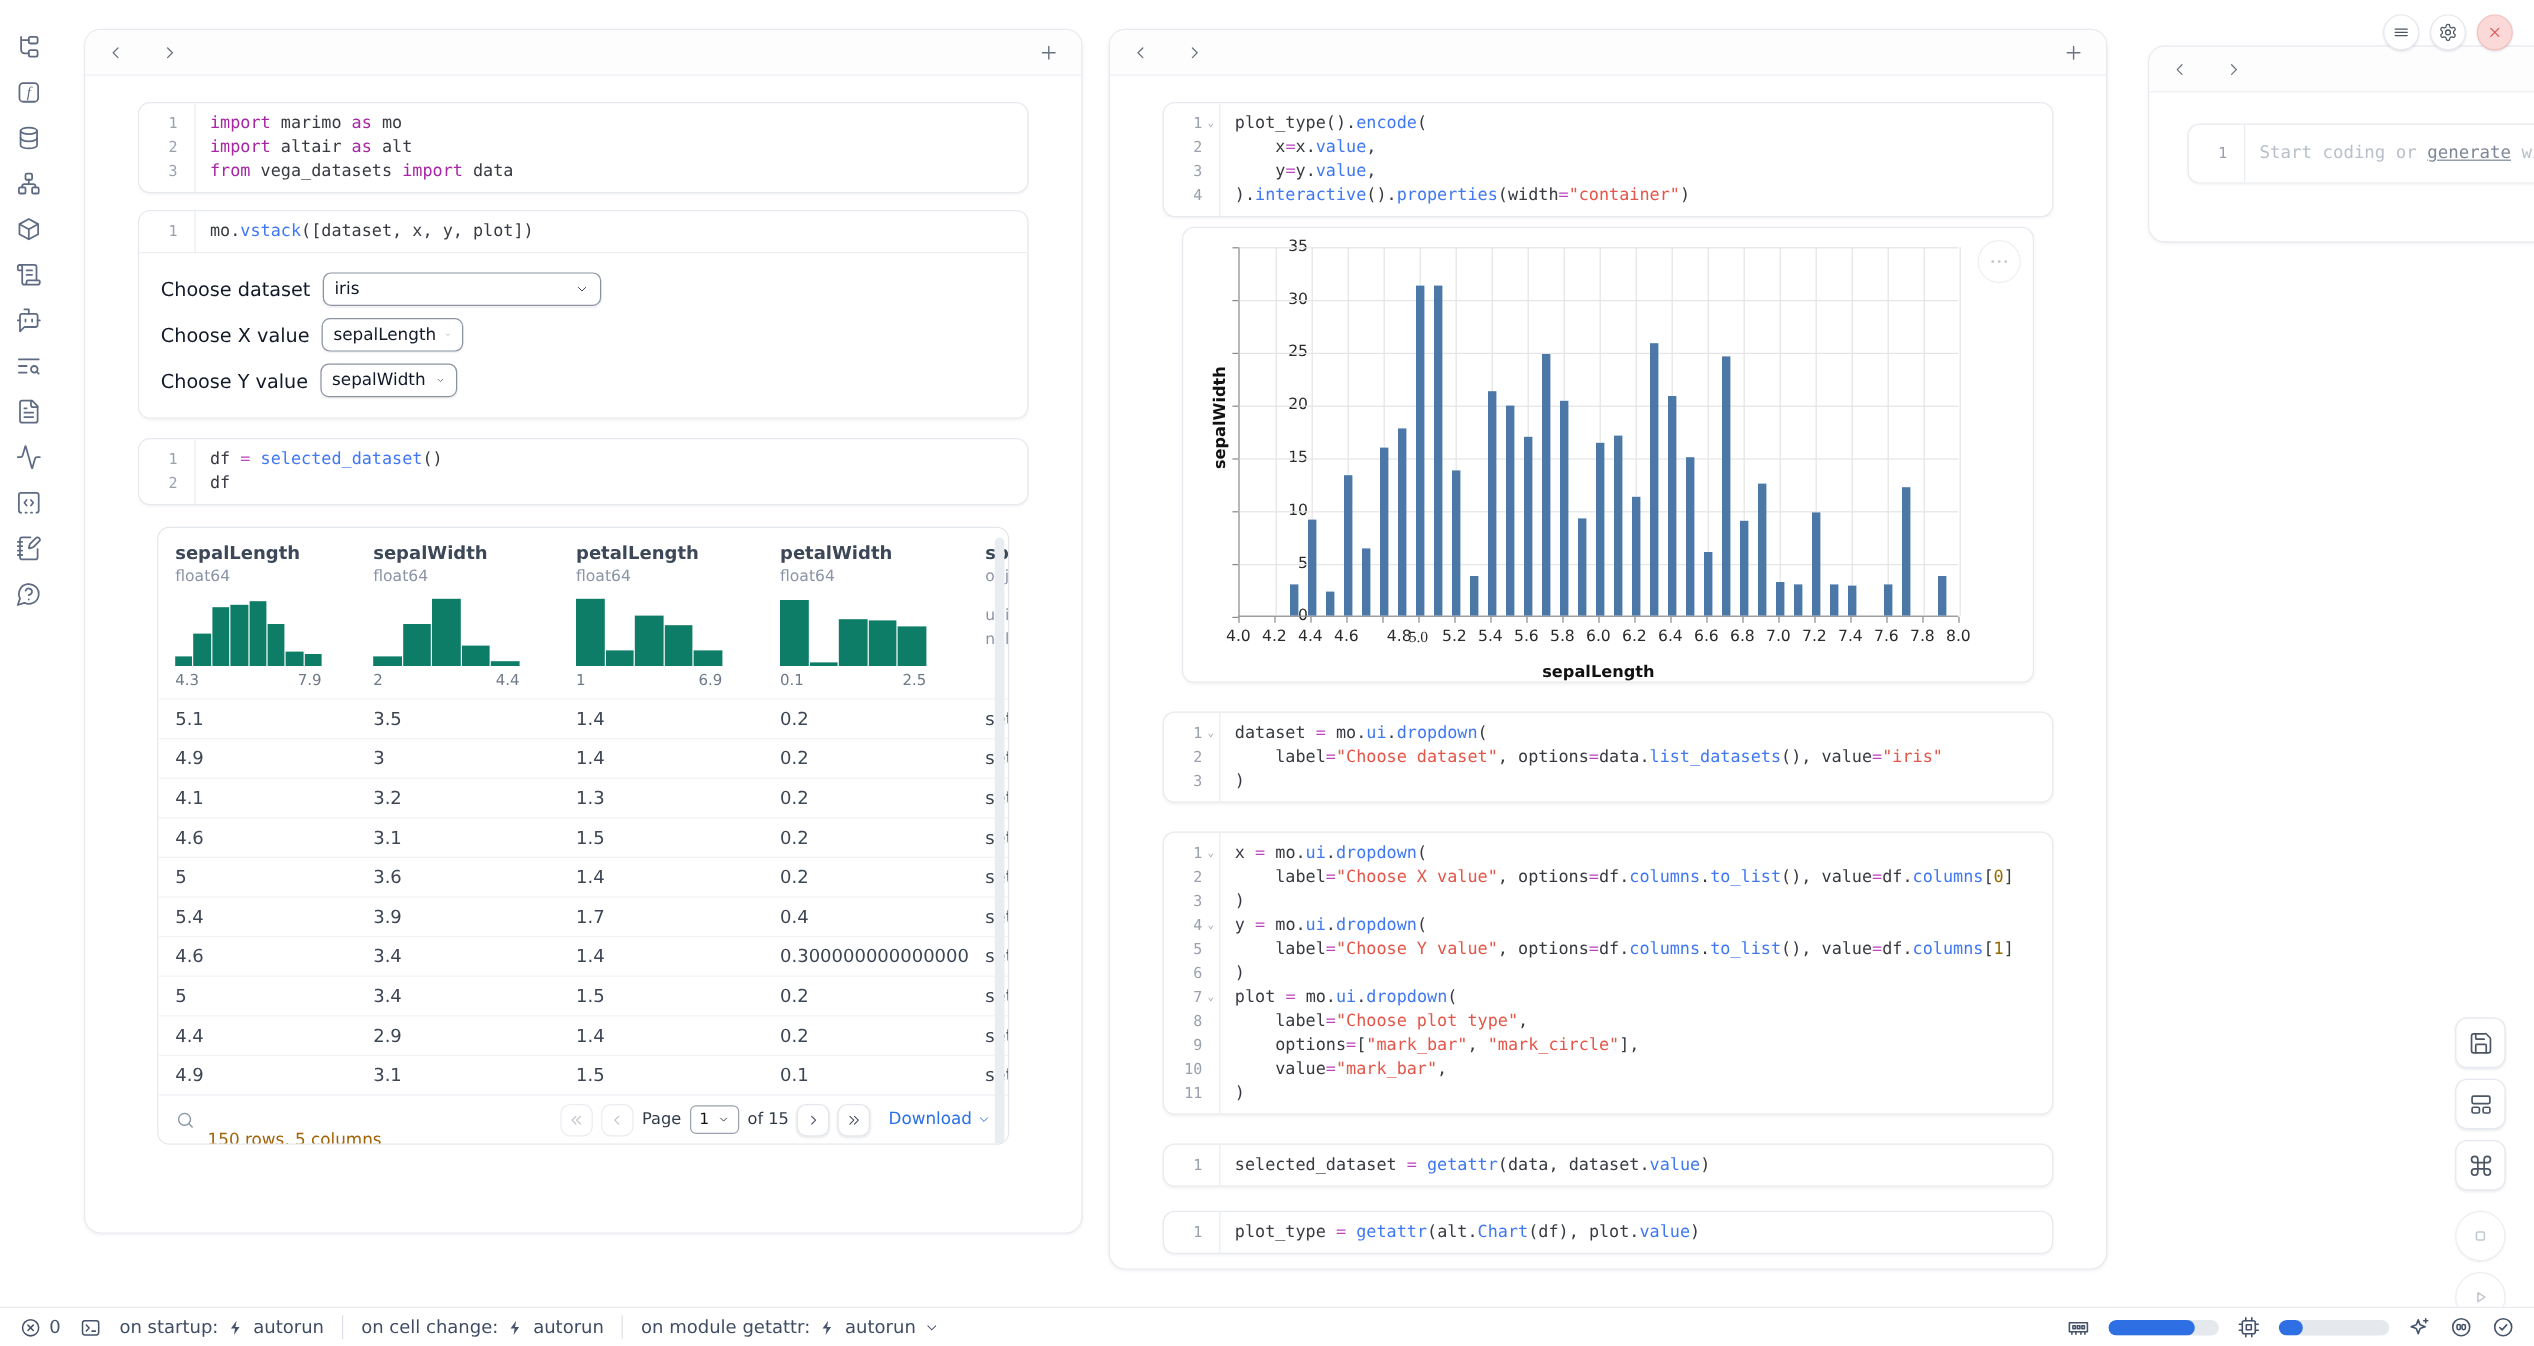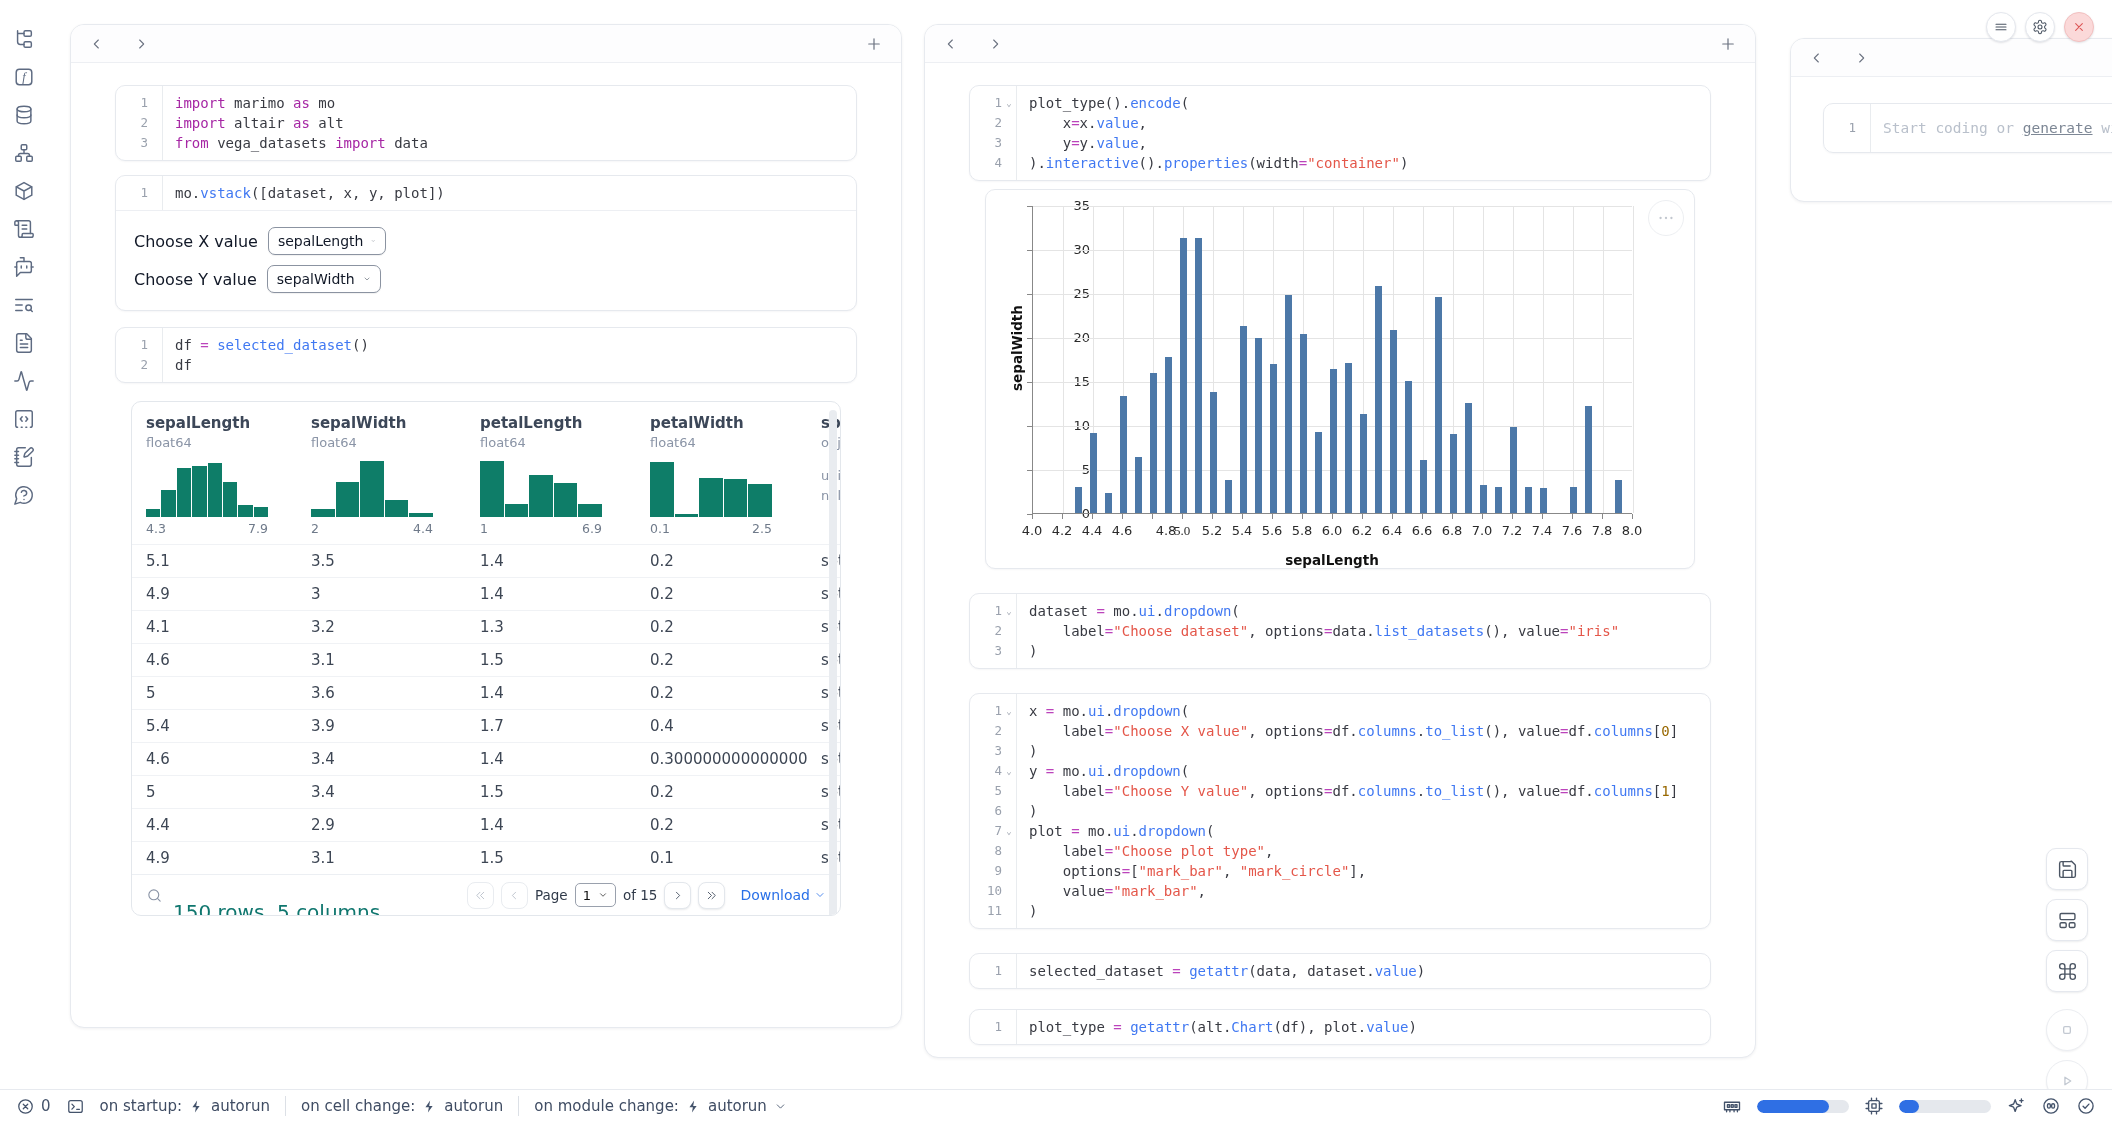--- a/index.html
+++ b/index.html
@@ -59,21 +59,21 @@
   .hist .hbar { flex:1; background:var(--c-histogram); }
   .minmax { width:122px; display:flex; justify-content:space-between; font-size:12.5px; color:#6f7a8a; margin-top:4px; }
   .meta { font-size:13px; color:#8a94a6; margin-top:16px; line-height:20px; white-space:nowrap; }
   .cw0{width:165px;flex:none}.cw1{width:169px;flex:none}.cw2{width:170px;flex:none}.cw3{width:171px;flex:none}
   .cw4{flex:1;min-width:0}
   .trow { display:flex; align-items:center; height:33px; border-top:1px solid #f0f2f5; font-size:15px; color:#3d4654; }
   .td { padding-left:14px; overflow:hidden; white-space:nowrap; }
   .vscroll { position:absolute; right:3px; top:8px; width:8px; height:560px; background:#e9ecf0; border-radius:4px; }
   .tfoot { display:flex; align-items:center; height:41px; border-top:1px solid #eceff3; padding:0 14px; gap:10px; }
   .tfoot .search-i { width:17px; height:17px; color:#8a94a6; cursor:pointer; }
-  .tfoot .summary { font-size:20px; color:#0f766e;margin-top:33px; }
+  .tfoot .summary { font-size:14px; color:#a16207;margin-top:33px; }
   .pager { margin-left:auto; display:flex; align-items:center; gap:7px; }
   .pg-btn { width:27px; height:27px; border:1px solid #e3e7ec; border-radius:8px; background:#fff;
             display:flex; align-items:center; justify-content:center; color:#3f4a5c;
             box-shadow:0 1px 2px rgba(16,24,40,.09); cursor:pointer; }
   .pg-btn .ico,{width:13px;height:13px}
   .pg-btn svg{width:13px;height:13px}
   .pg-btn.dis { color:#b6bdc7; box-shadow:none; border-color:#e9ecf0; }
   .pg-txt { font-size:13.5px; color:#303a49; }
   .page-select { height:24px; border:1px solid #9aa1ad; border-radius:5px; padding:0 7px; font-size:13px;
                  display:flex; align-items:center; gap:7px; cursor:pointer; color:#111; }
@@ -274,20 +274,31 @@
     <div class="cell" style="margin-bottom:16px">
       <div class="codearea">
           <div class="cl">
             <span class="ln">1</span>
             <span class="fold"></span>
             <span class="code"><span class="tk-pl">mo.</span><span class="tk-fn">vstack</span><span class="tk-pl">([dataset, x, y, plot])</span></span>
           </div>
         </div>
       <div class="sep"></div>
       <div class="controls" id="controls">
+          <div class="ctl-row">
+            <span class="ctl-label">Choose dataset</span>
+            <span class="select" style="width: 232px;">
+              <span>iris</span>
+              <span class="chev ico">
+                <svg viewBox="0 0 24 24" fill="none" stroke="currentColor" stroke-width="1.6" stroke-linecap="round" stroke-linejoin="round">
+                  <path d="m6 9 6 6 6-6"></path>
+                </svg>
+              </span>
+            </span>
+          </div>
           <div class="ctl-row">
             <span class="ctl-label">Choose X value</span>
             <span class="select" style="width: 118px;">
               <span>sepalLength</span>
               <span class="chev ico">
                 <svg viewBox="0 0 24 24" fill="none" stroke="currentColor" stroke-width="1.6" stroke-linecap="round" stroke-linejoin="round">
                   <path d="m6 9 6 6 6-6"></path>
                 </svg>
               </span>
             </span>
@@ -916,21 +927,21 @@
         <span>on cell change:</span>
         <span class="bolt ico">
           <svg viewBox="0 0 24 24" fill="none" stroke="currentColor" stroke-width="1.6" stroke-linecap="round" stroke-linejoin="round">
             <path d="M13 2.5 5.5 13H11l-1.5 8.5L17 11h-5.5z" fill="currentColor" stroke="none"></path>
           </svg>
         </span>
         <span>autorun</span>
       </span>
       <span class="sb-sep"></span>
       <span class="sb-item">
-        <span>on module change:</span>
+        <span>on module getattr:</span>
         <span class="bolt ico">
           <svg viewBox="0 0 24 24" fill="none" stroke="currentColor" stroke-width="1.6" stroke-linecap="round" stroke-linejoin="round">
             <path d="M13 2.5 5.5 13H11l-1.5 8.5L17 11h-5.5z" fill="currentColor" stroke="none"></path>
           </svg>
         </span>
         <span>autorun</span>
         <span class="chev ico">
           <svg viewBox="0 0 24 24" fill="none" stroke="currentColor" stroke-width="1.6" stroke-linecap="round" stroke-linejoin="round">
             <path d="m6 9 6 6 6-6"></path>
           </svg>

